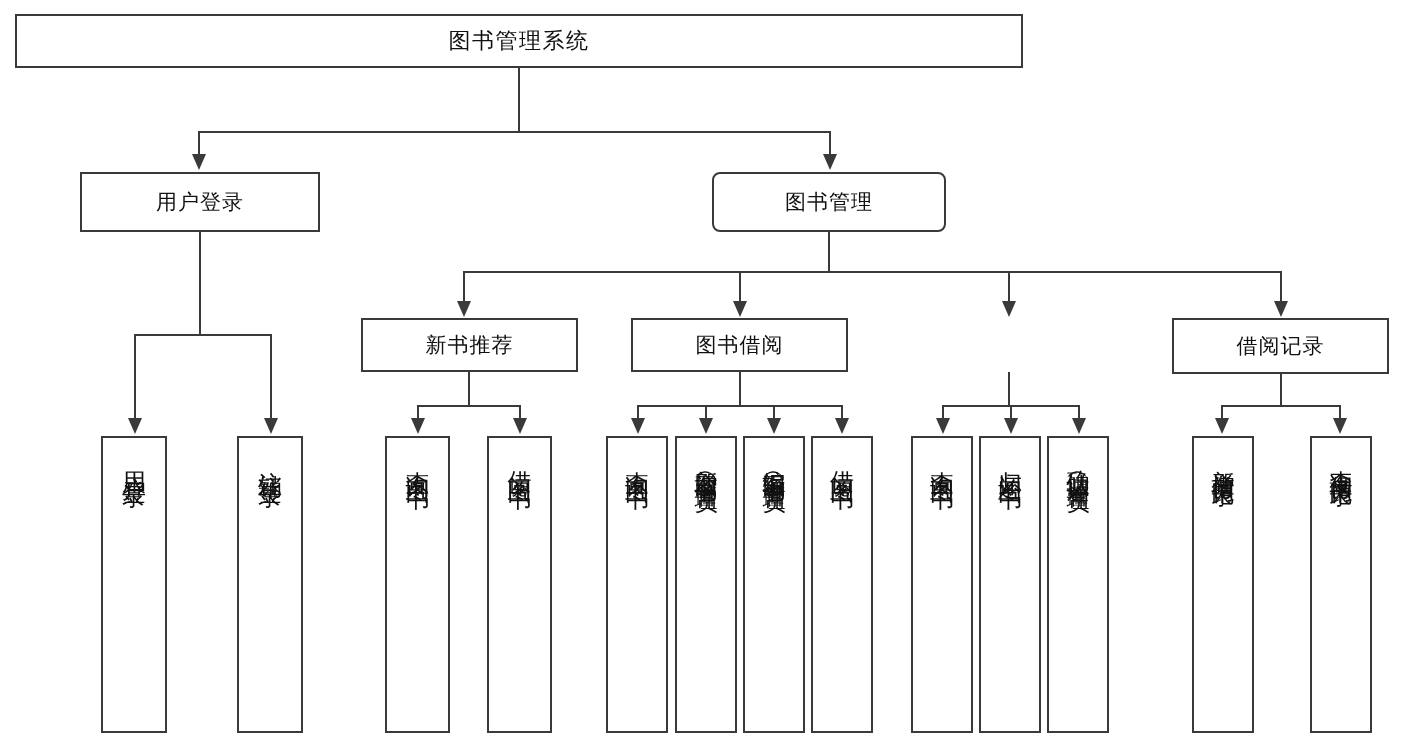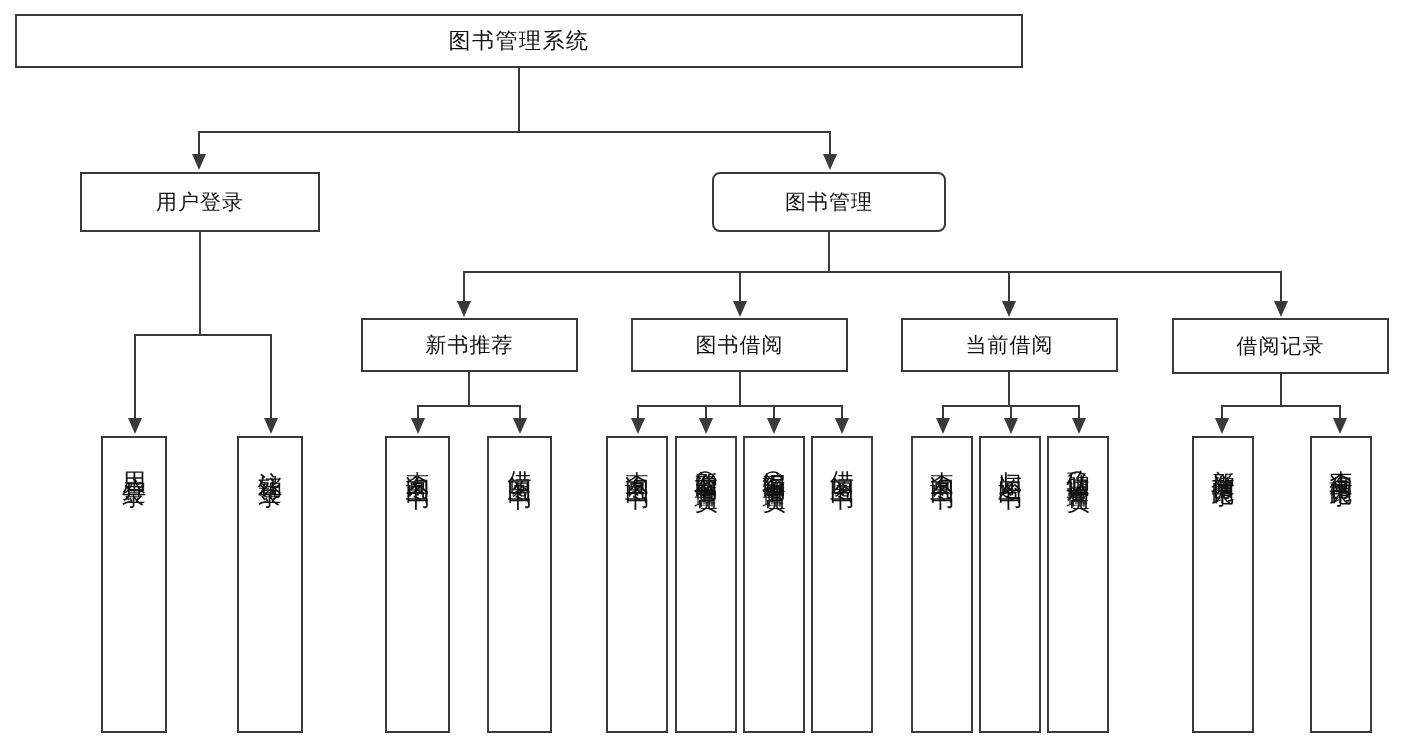--- a/index.html
+++ b/index.html
@@ -140,23 +140,20 @@
   <div class="arrow" style="left:1002px; top:301px;"></div>
 
   <div class="vline" style="left:1280px; top:271px; height:32px;"></div>
   <div class="arrow" style="left:1274px; top:301px;"></div>
 
   <div class="node h" style="left:361px; top:318px; width:217px; height:54px;">
     <span class="lbl">新书推荐</span>
   </div>
   <div class="node h" style="left:631px; top:318px; width:217px; height:54px;">
     <span class="lbl">图书借阅</span>
-  </div>
-  <div class="node h" style="left:901px; top:318px; width:217px; height:54px;">
-    <span class="lbl">当前借阅</span>
   </div>
   <div class="node h" style="left:1172px; top:318px; width:217px; height:56px;">
     <span class="lbl">借阅记录</span>
   </div>
 
   <div class="vline" style="left:468px; top:372px; height:33px;"></div>
   <div class="hline" style="left:417px; top:405px; width:103px;"></div>
   <div class="vline" style="left:417px; top:405px; height:15px;"></div>
   <div class="arrow" style="left:411px; top:418px;"></div>
   <div class="vline" style="left:519px; top:405px; height:15px;"></div>

